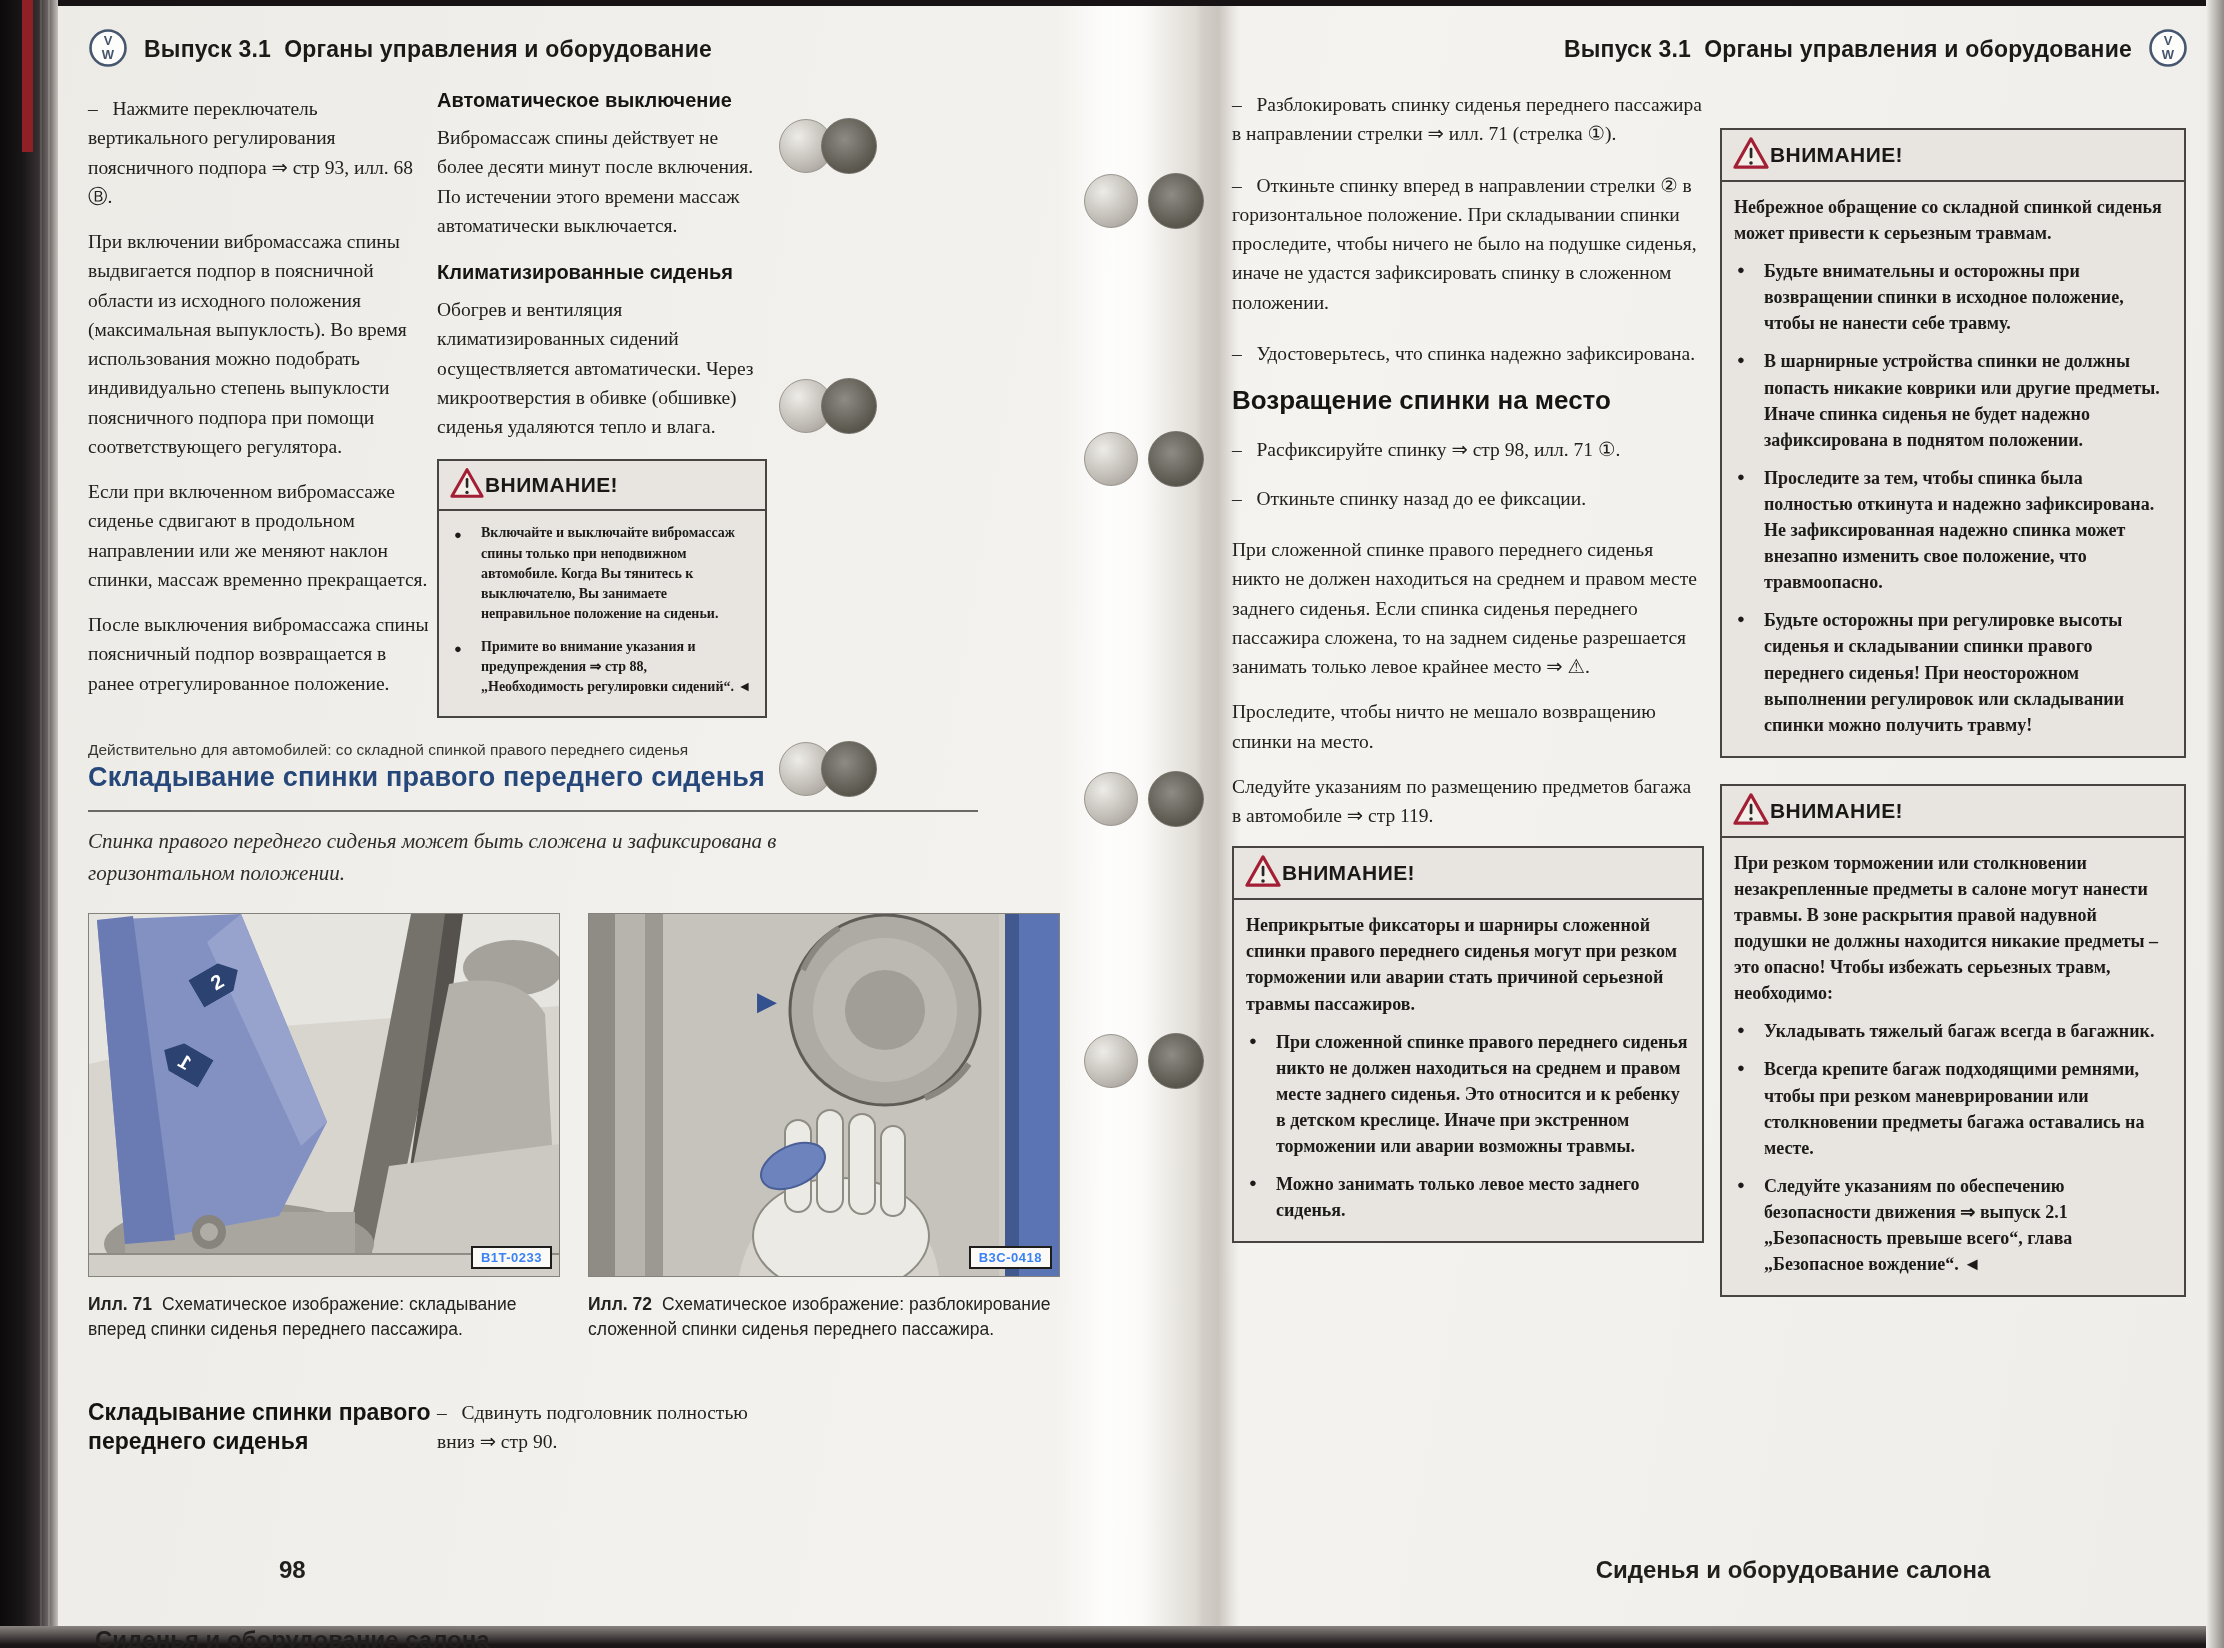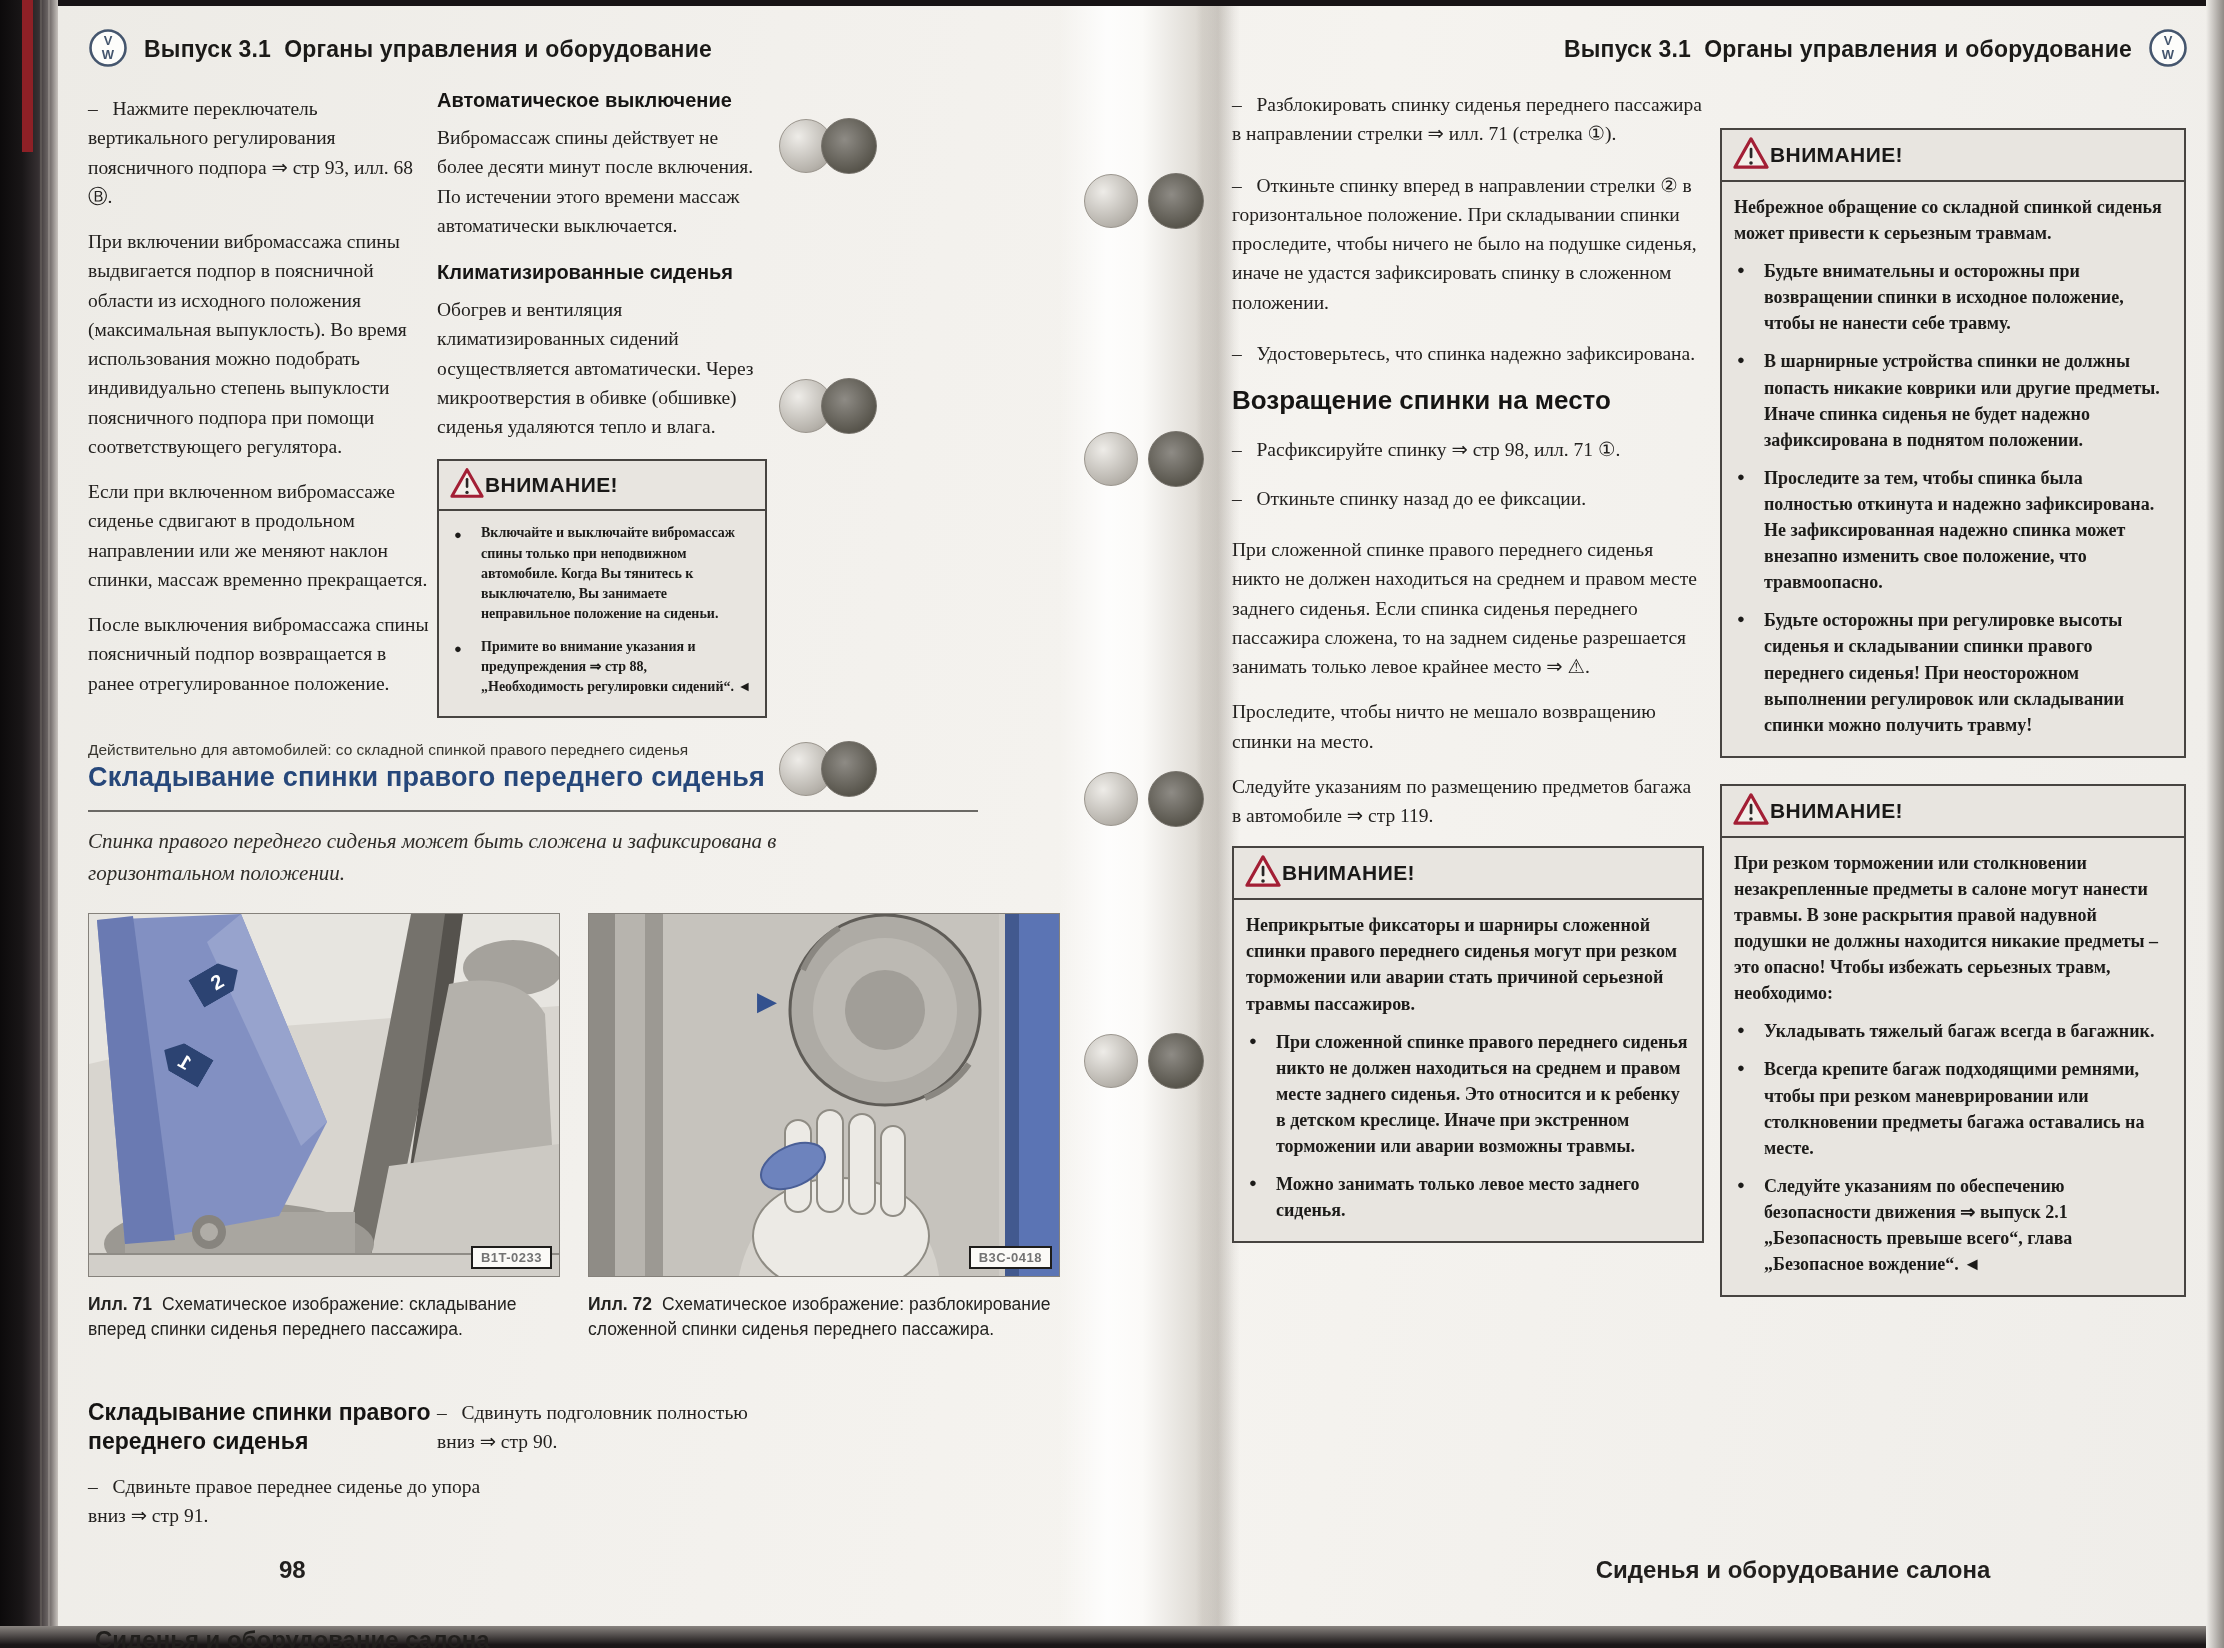--- a/index.html
+++ b/index.html
@@ -49,21 +49,21 @@
   .warnbody{padding:12px 12px 6px 12px;}
   .warnintro{font:bold 18px/1.45 "Liberation Serif",serif;margin:0 0 12px 0;color:#1c1b19;}
   ul.warnlist{list-style:none;margin:0;padding:0;}
   ul.warnlist li{font:bold 18px/1.45 "Liberation Serif",serif;color:#1c1b19;position:relative;padding-left:30px;margin:0 0 12px 0;}
   ul.warnlist li::before{content:"●";position:absolute;left:3px;top:3px;font-size:13px;}
   .warnbox.small .warnintro, .warnbox.small ul.warnlist li{font-size:14px;}
 
   
   .figure{background:#d8d5cf;border:1px solid #85817b;overflow:hidden;}
   .fig-code{position:absolute;right:7px;bottom:7px;background:#fbfaf7;border:2px solid #1e1d1b;
-            font:bold 13px "Liberation Sans",sans-serif;padding:2px 8px;letter-spacing:.5px;color:#737373;}
+            font:bold 13px "Liberation Sans",sans-serif;padding:2px 8px;letter-spacing:.5px;color:#3b82f6;}
   .fig-marker{position:absolute;background:#2c4372;color:#fff;font:bold 20px "Liberation Sans",sans-serif;
     width:48px;height:32px;display:flex;align-items:center;justify-content:center;
     clip-path:polygon(0 0,70% 0,100% 50%,70% 100%,0 100%);}
   .fwd{font:26px "DejaVu Sans",sans-serif;color:#33518e;}
 </style>
 </head>
 <body>
 
 <div class="stage">
 
@@ -194,21 +194,20 @@
 
   <p class="abs figcap" style="left:88px;top:1292px;width:450px;">
     <span class="figlab">Илл. 71</span><span>Схематическое изображение: складывание вперед спинки сиденья переднего пассажира.</span>
   </p>
   <p class="abs figcap" style="left:588px;top:1292px;width:470px;">
     <span class="figlab">Илл. 72</span><span>Схематическое изображение: разблокирование сложенной спинки сиденья переднего пассажира.</span>
   </p>
 
   <div class="abs" style="left:88px;top:1398px;width:430px;">
     <h3 class="subhead">Складывание спинки правого переднего сиденья</h3>
-    <p class="body">–&nbsp;&nbsp; Сдвиньте правое переднее сиденье до упора вниз ⇒ стр 91.</p>
   </div>
   <div class="abs" style="left:437px;top:1398px;width:340px;">
     <p class="body">–&nbsp;&nbsp; Сдвинуть подголовник полностью вниз ⇒ стр 90.</p>
   </div>
 
   <div class="abs fwd" style="left:757px;top:986px;">▶</div>
 
   <div class="abs footer" style="left:95px;top:1556px;gap:42px;">
     <span class="num">98</span>
     <span class="ftl">Сиденья и оборудование салона</span>

